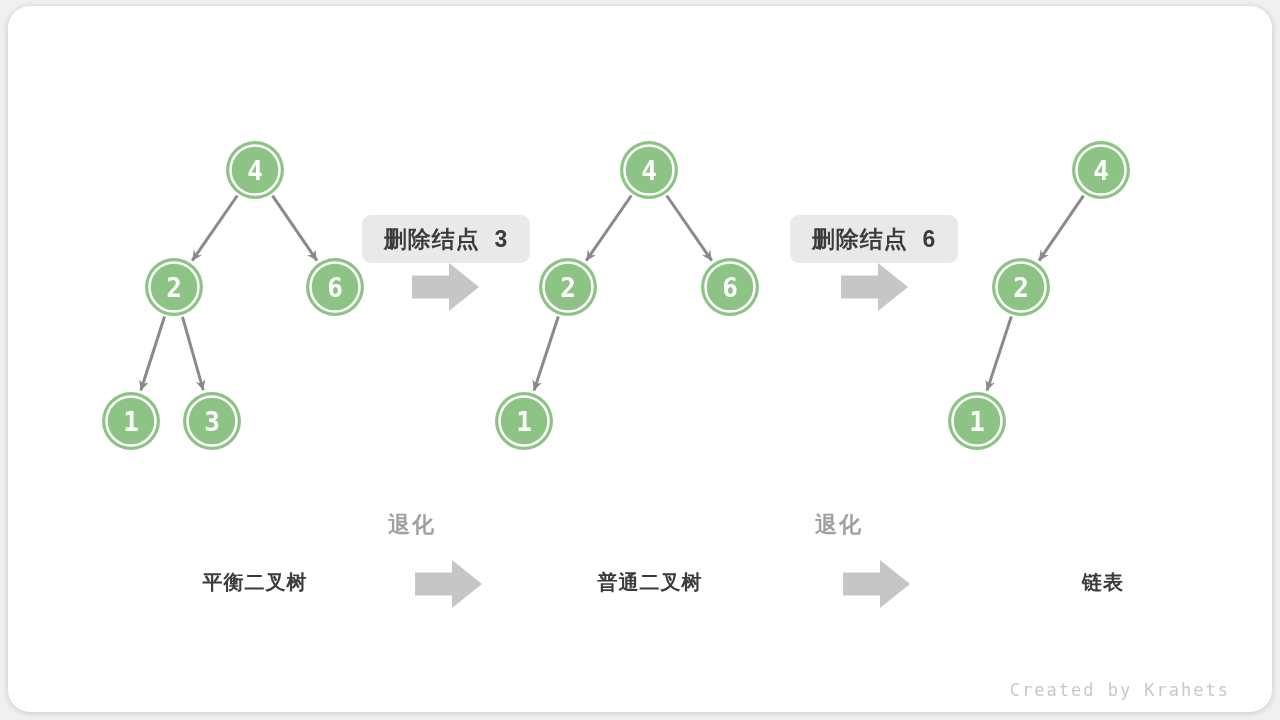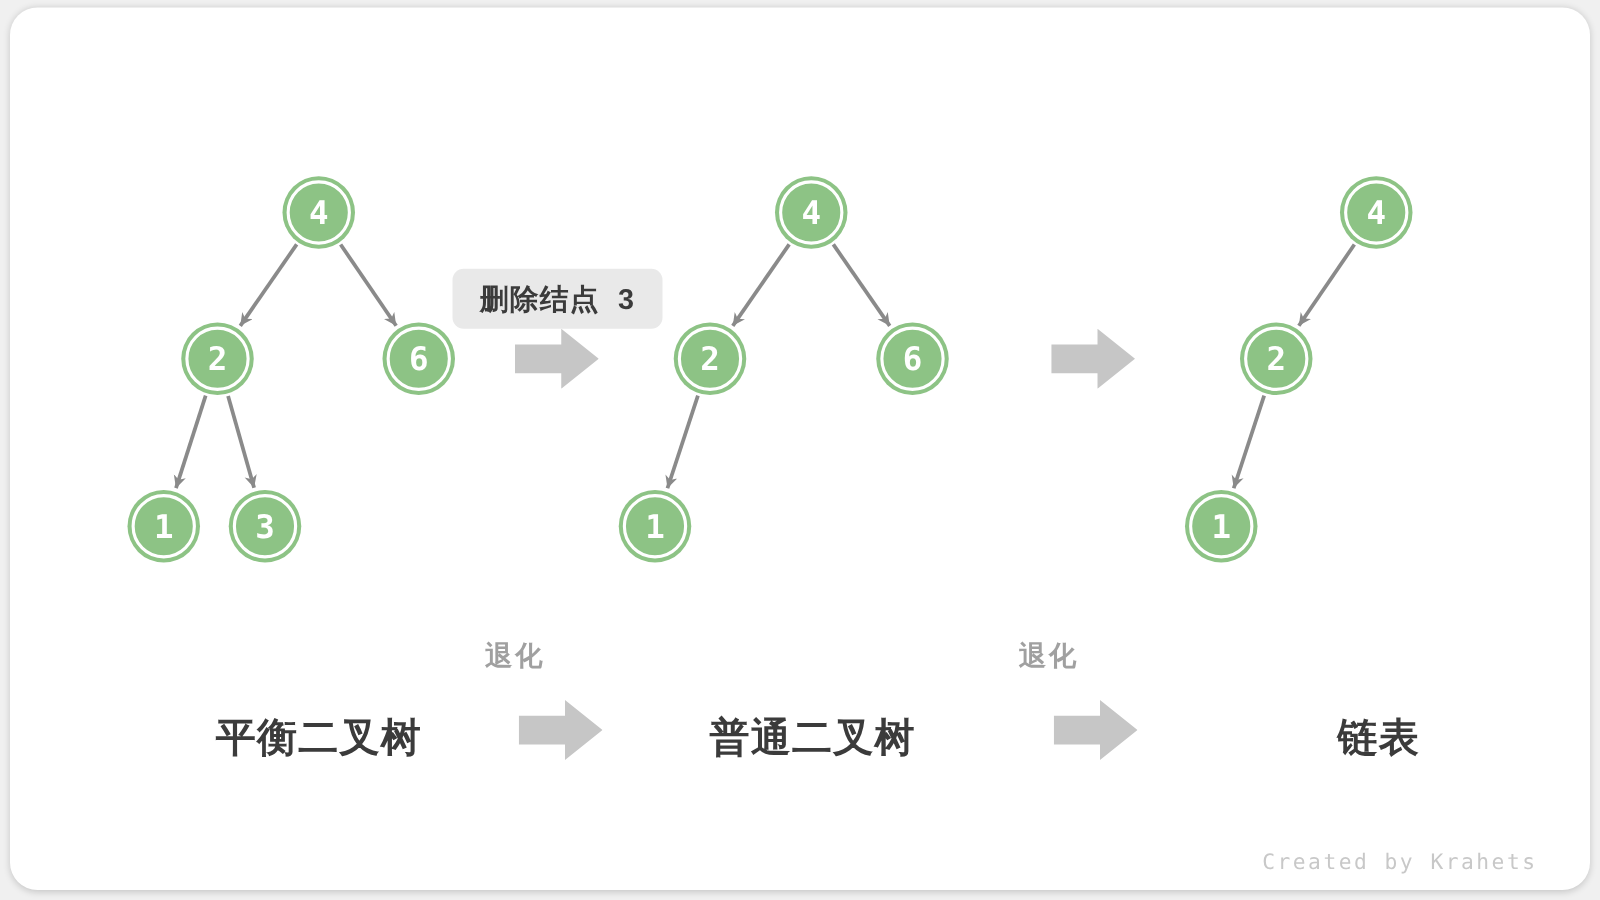--- a/index.html
+++ b/index.html
@@ -32,21 +32,21 @@
   .arrow-d2{left:835px;top:554px;}
   .degrade{
     position:absolute;width:120px;text-align:left;
     font-size:22px;font-weight:bold;color:var(--text-gray,#a0a0a0);
     letter-spacing:2px;
   }
   .degrade.d1{left:380px;top:504px;}
   .degrade.d2{left:807px;top:504px;}
   .stage-label{
     position:absolute;width:300px;text-align:center;top:563px;
-    font-size:32px;font-weight:bold;color:var(--text-dark,#3b3b3b);
+    font-size:20px;font-weight:bold;color:var(--text-dark,#3b3b3b);
     letter-spacing:1px;
   }
   .stage-label.s1{left:97px;}
   .stage-label.s2{left:492px;}
   .stage-label.s3{left:945px;}
   .credit{
     position:absolute;right:42px;top:674px;
     font-family:"DejaVu Sans Mono", monospace;
     font-size:17px;letter-spacing:2px;color:var(--credit-color,#c8c8c8);
   }
@@ -133,20 +133,21 @@
         </g>
         <g>
           <circle cx="969" cy="415" r="29" fill="#8dc385"></circle>
           <circle cx="969" cy="415" r="24.5" fill="none" stroke="#ffffff" stroke-width="2.5"></circle>
           <text x="969" y="416" text-anchor="middle" dominant-baseline="central" fill="#ffffff" font-size="26" font-weight="bold" font-family="&quot;DejaVu Sans Mono&quot;, monospace">1</text>
         </g>
       </g>
     </svg>
 
   <div class="delete-label l1">删除结点  3</div>
+  <div class="delete-label l2">删除结点  6</div>
 
   <svg class="block-arrow arrow-t1" viewBox="0 0 67 48" width="67" height="48">
     <polygon points="0,12.5 37,12.5 37,0 67,24 37,48 37,35.5 0,35.5"></polygon>
   </svg>
   <svg class="block-arrow arrow-t2" viewBox="0 0 67 48" width="67" height="48">
     <polygon points="0,12.5 37,12.5 37,0 67,24 37,48 37,35.5 0,35.5"></polygon>
   </svg>
   <svg class="block-arrow arrow-d1" viewBox="0 0 67 48" width="67" height="48">
     <polygon points="0,12.5 37,12.5 37,0 67,24 37,48 37,35.5 0,35.5"></polygon>
   </svg>

